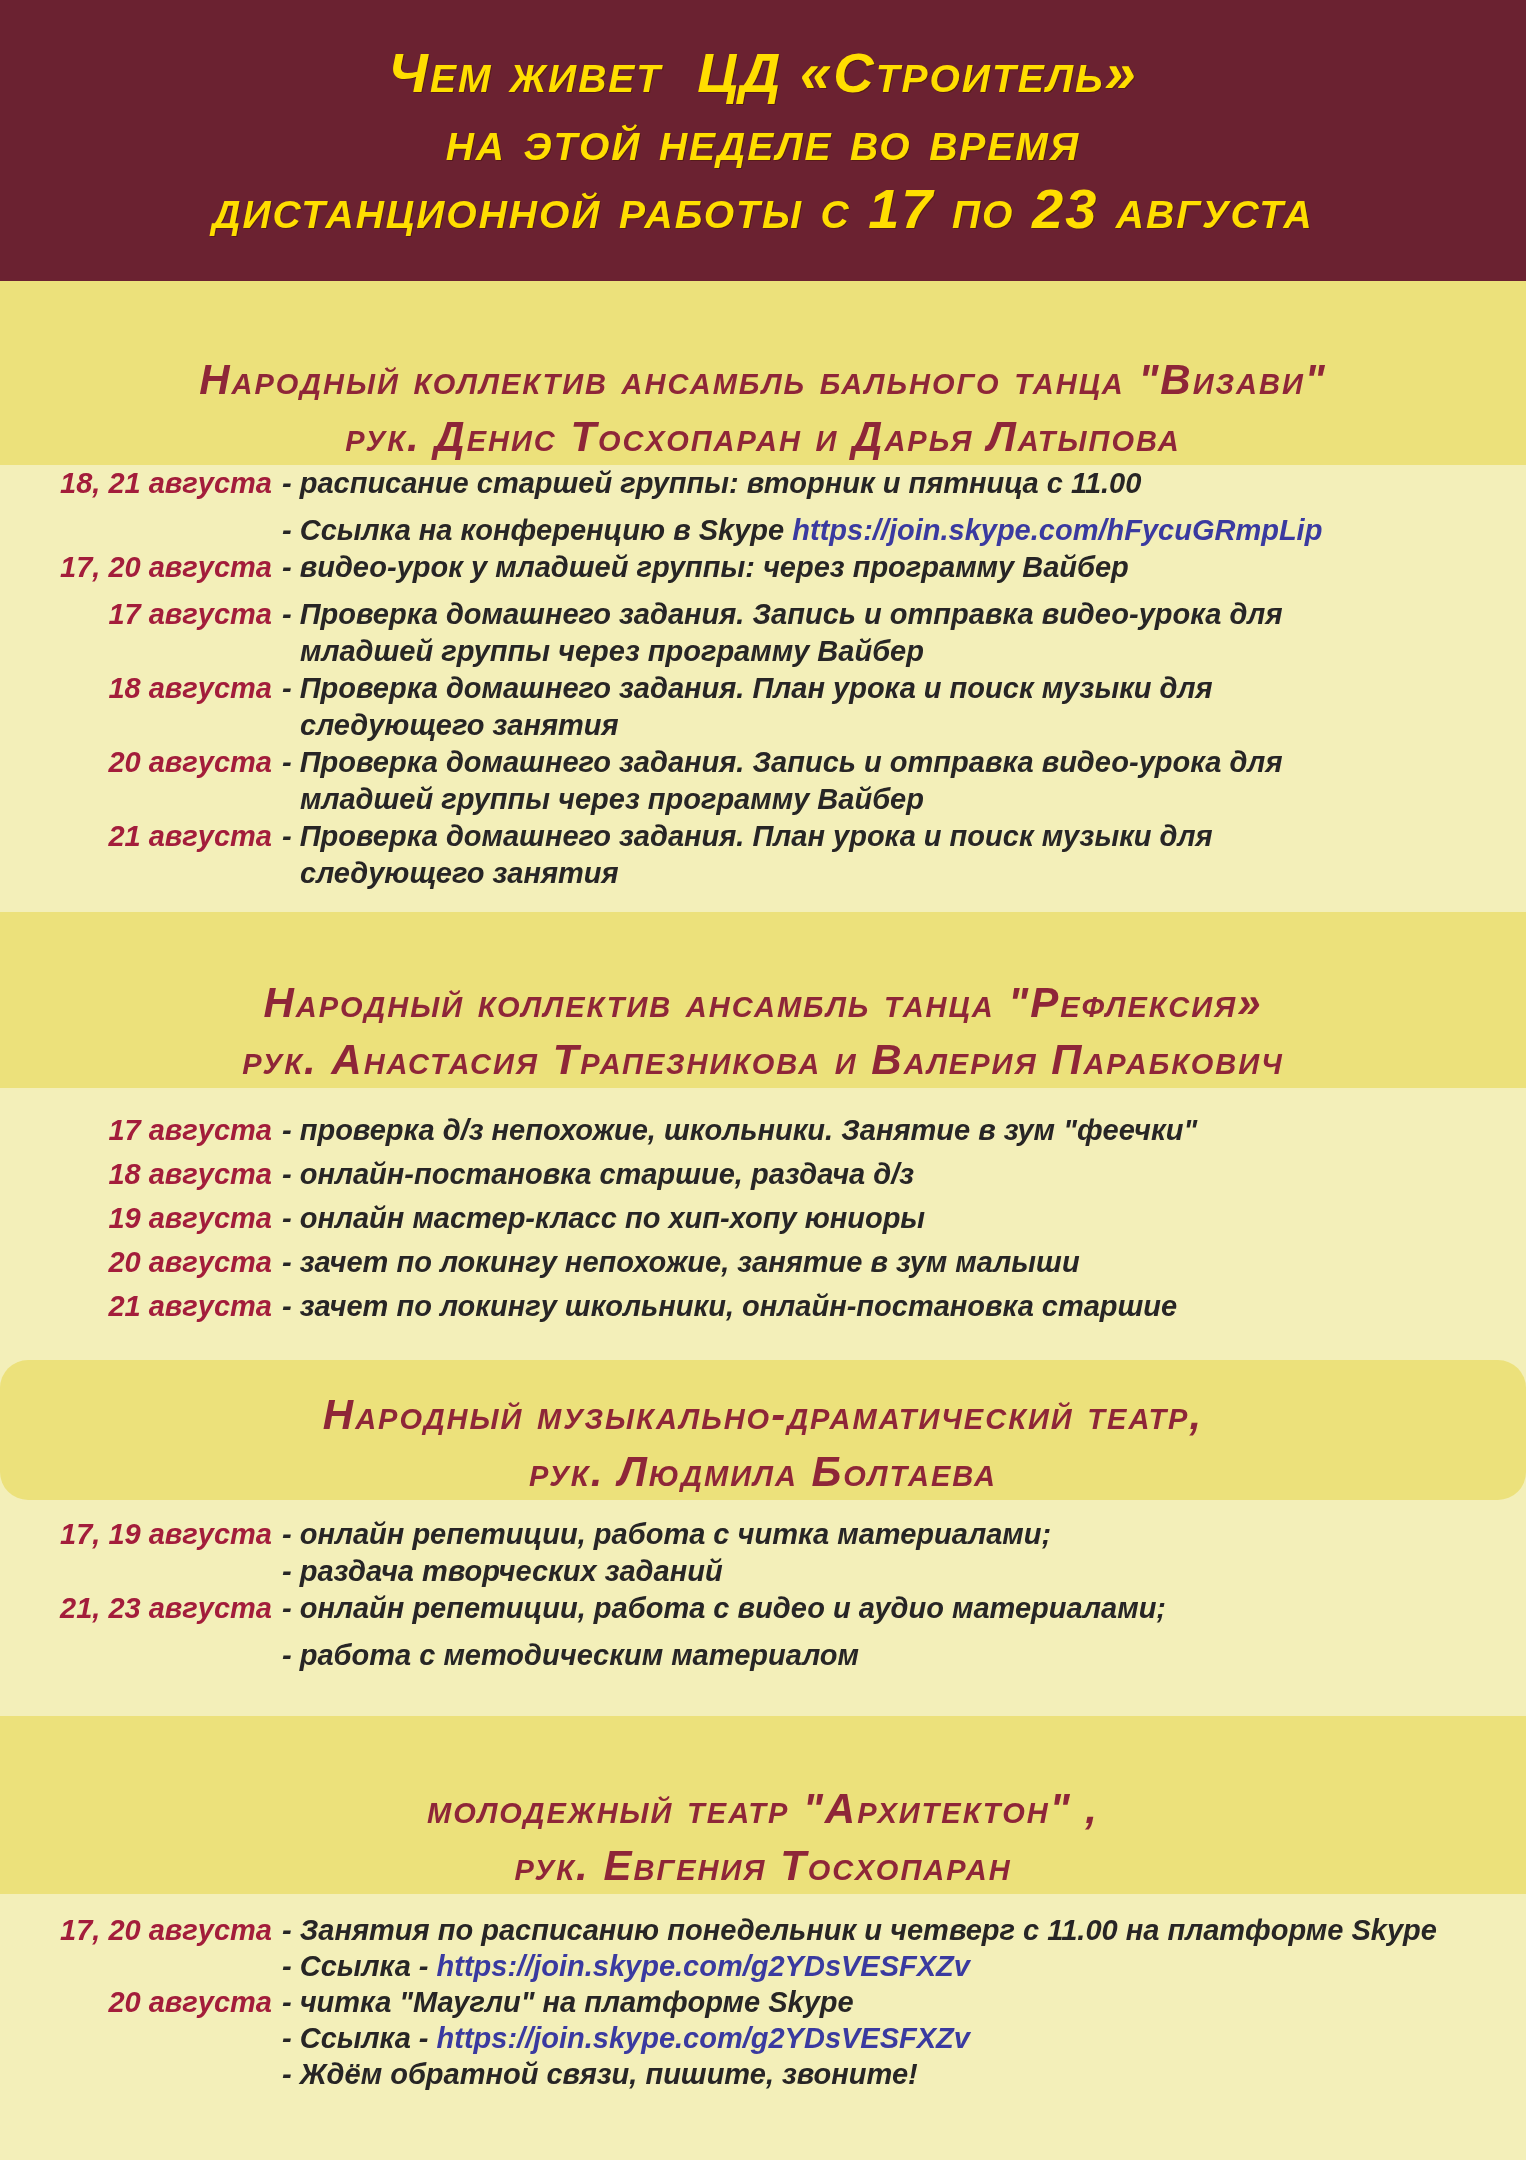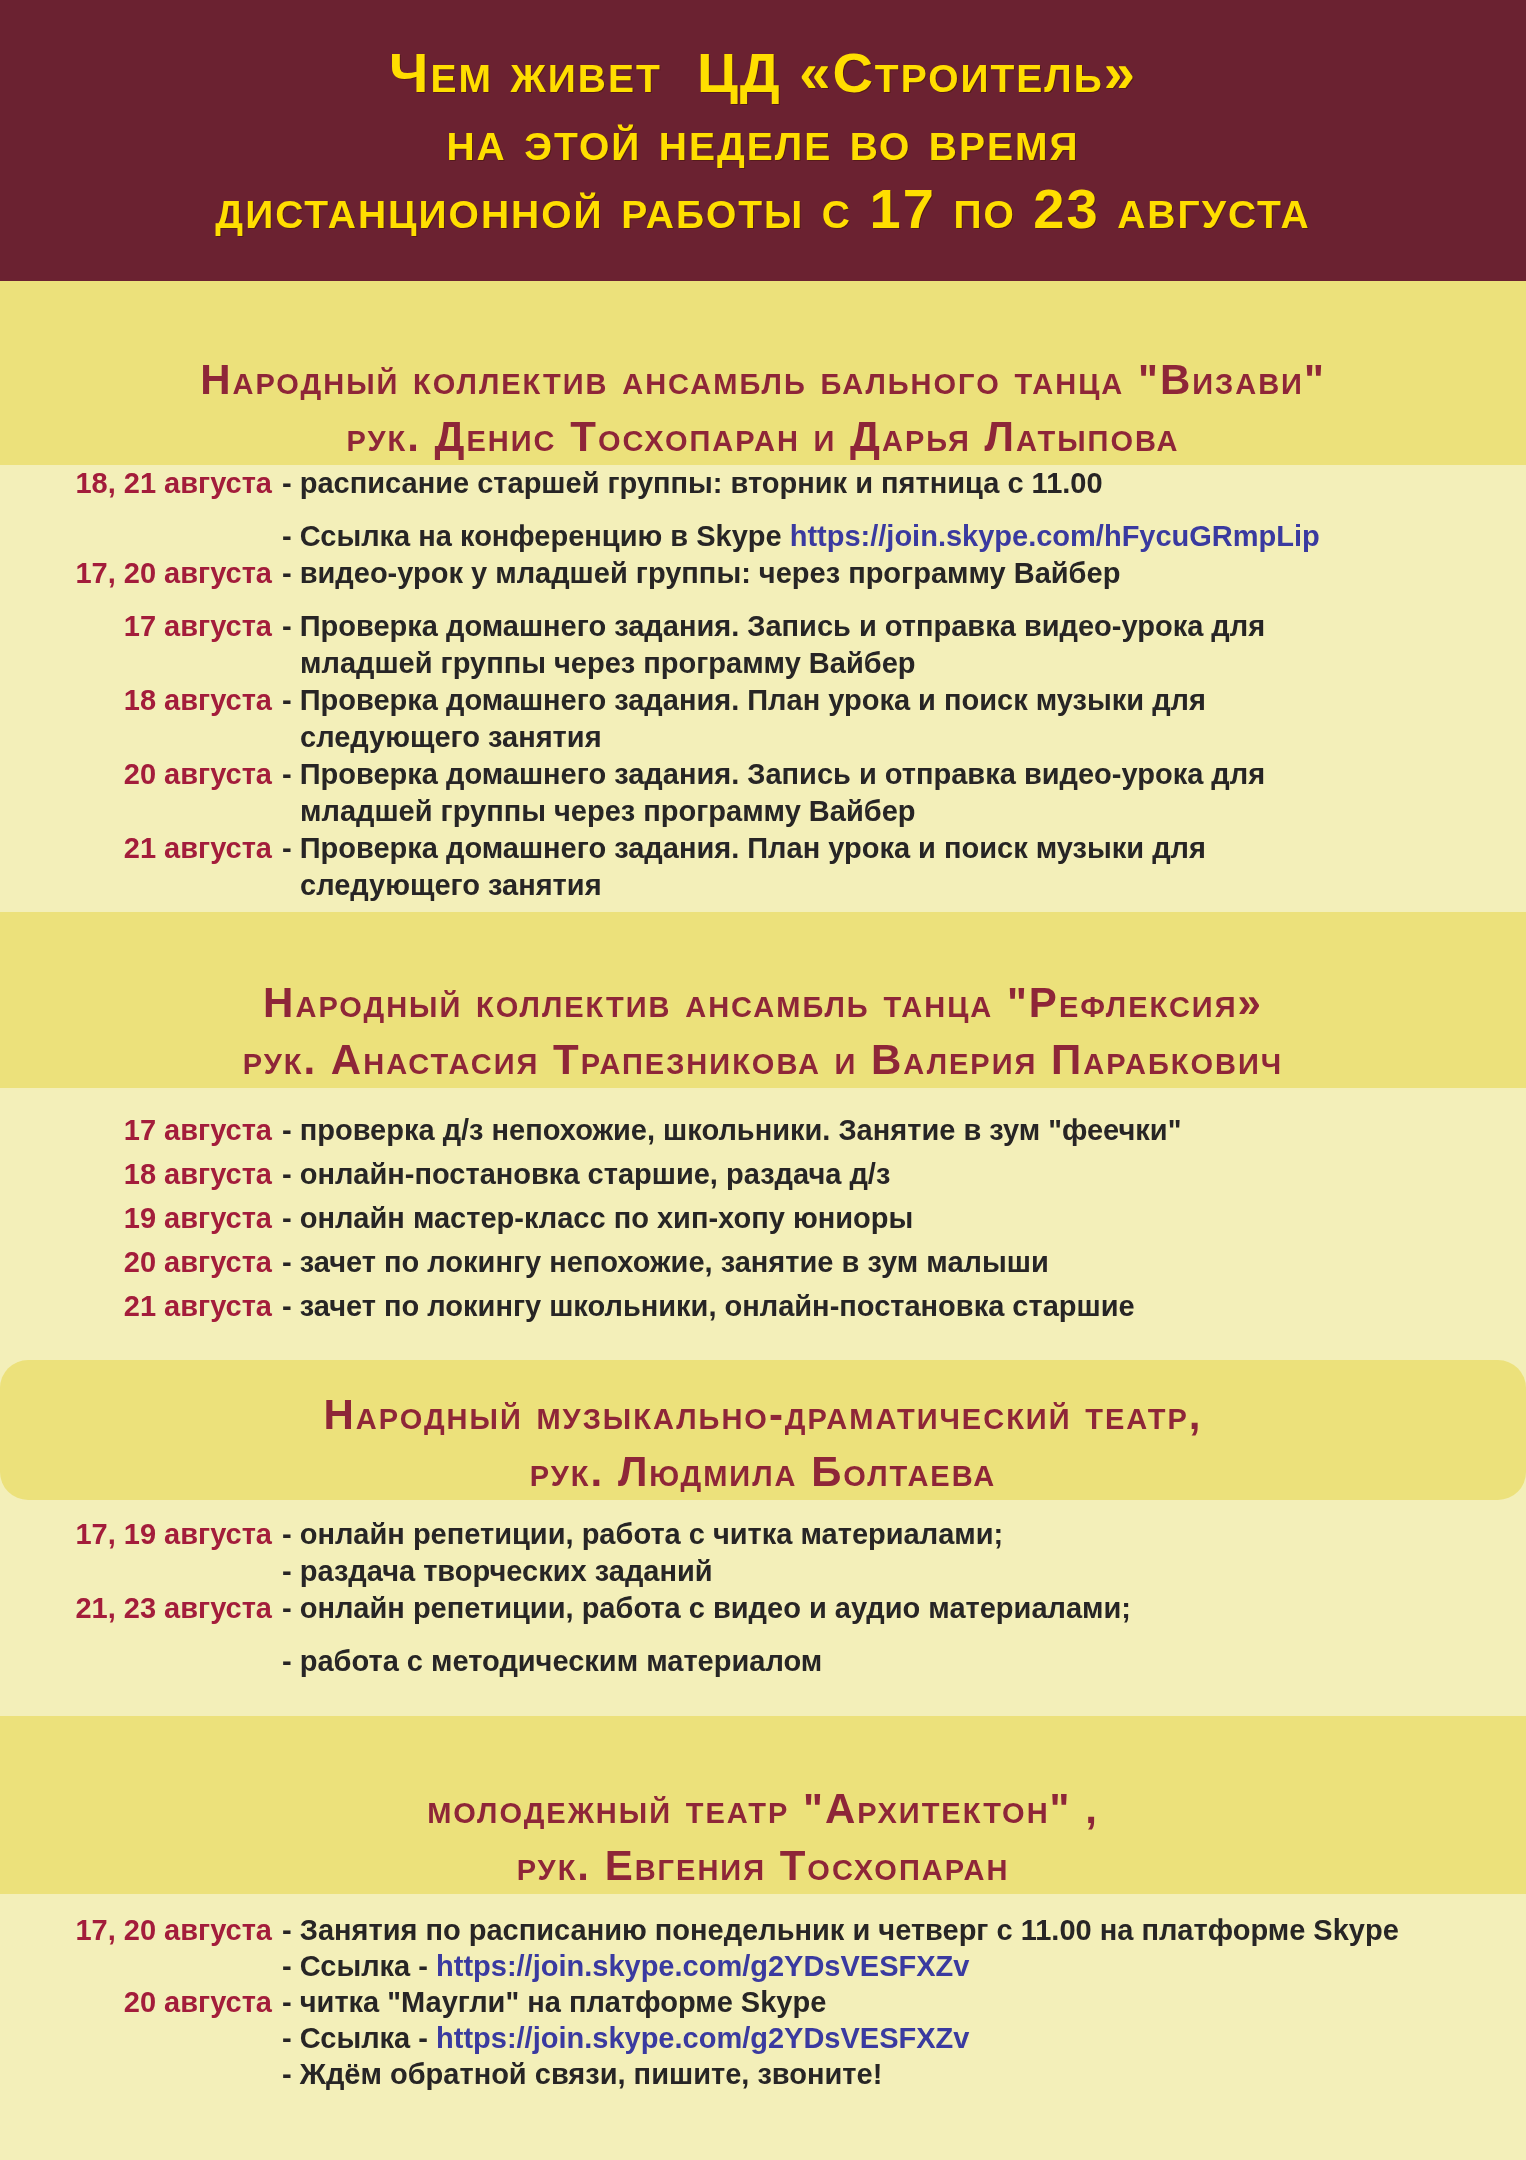--- a/index.html
+++ b/index.html
@@ -5,20 +5,21 @@
   html, body { margin: 0; padding: 0; background: #ffffff; }
   .page {
     position: relative;
     width: 1526px;
     height: 2160px;
     display: flex;
     flex-direction: column;
     overflow: hidden;
     background: #F3EFB9;
     font-family: "Liberation Sans", sans-serif;
+    font-style: italic;
   }
 
   
   .masthead {
     height: 281px;
     flex: none;
     background: #6B2231;
     display: flex;
     flex-direction: column;
     justify-content: center;
@@ -73,21 +74,21 @@
   .row {
     display: flex;
     align-items: baseline;
     font-weight: bold;
     font-size: 29px;
     line-height: 37px;
     color: #272525;
   }
   .c2 .row { line-height: 44px; }
   .c4 .row { line-height: 36px; }
-  .row.gap { margin-top: 16px; }
+  .row.gap { margin-top: 10px; }
   .row .date {
     flex: 0 0 272px;
     text-align: right;
     color: #A31D3B;
     white-space: pre;
   }
   .row .text {
     padding-left: 10px;
     white-space: pre-wrap;
   }

